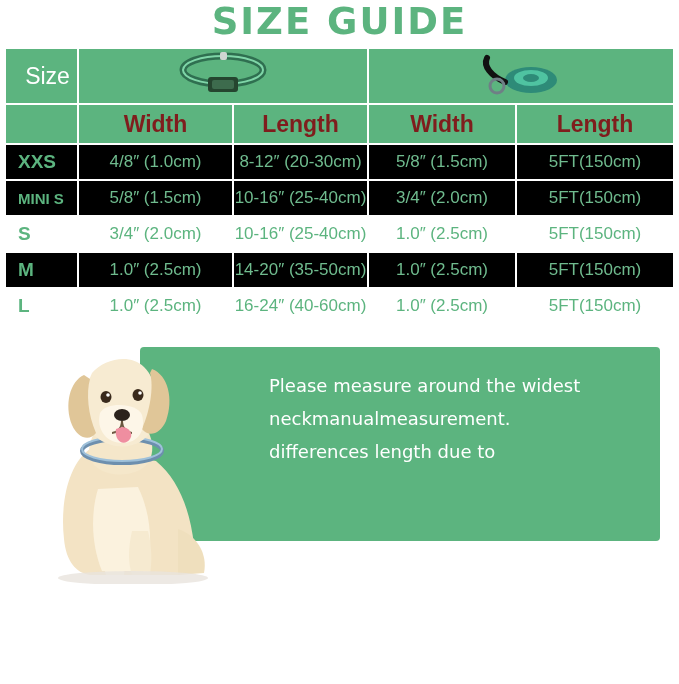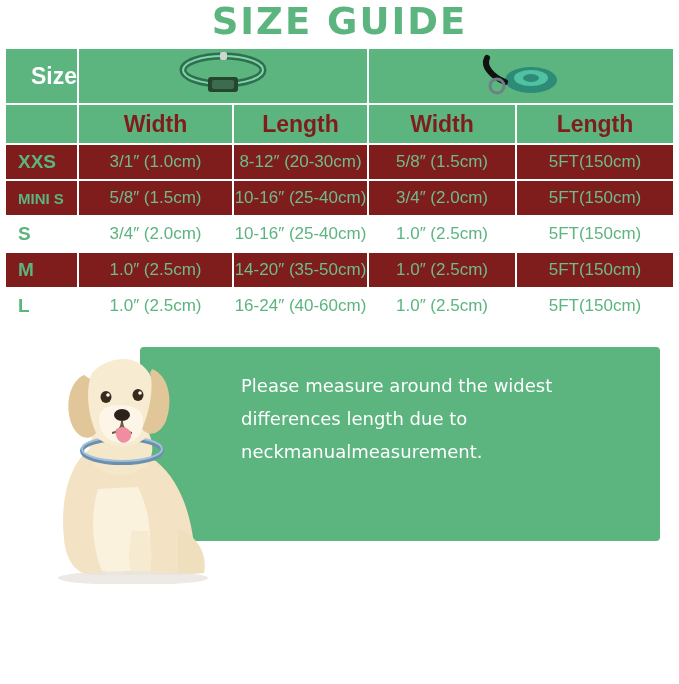--- a/index.html
+++ b/index.html
@@ -44,23 +44,23 @@
   .hdr-img-row td {
     background: #5cb47f;
     height: 54px;
     border-right: 2px solid #ffffff;
   }
   .hdr-img-row td:last-child { border-right: none; }
 
   .size-hdr-cell {
     color: #ffffff;
     font-size: 23px;
-    font-weight: bold;
+    font-weight: normal;
     padding-left: 12px !important;
-    text-align: right;
+    text-align: center;
   }
 
   .img-cell {
     text-align: center;
   }
 
   
   .sub-hdr-row td {
     background: #5cb47f;
     color: #7f1d1d;
@@ -77,21 +77,21 @@
   
   .data-row td {
     height: 34px;
     font-size: 17px;
     text-align: center;
     border-right: 2px solid #ffffff;
     border-top: 2px solid #ffffff;
   }
   .data-row td:last-child { border-right: none; }
 
-  .row-gray td { background: #7f1d1d; color: #6fbb8e; }
+  .row-gray td { background: #000000; color: #6fbb8e; }
   .row-white td { background: #ffffff; color: #5cb47f; }
 
   .data-row td.size-col {
     text-align: left;
     padding-left: 12px !important;
     font-size: 19px;
     font-weight: bold;
   }
   .row-gray td.size-col { color: #5cb47f; }
   .row-white td.size-col { color: #5cb47f; }
@@ -109,21 +109,21 @@
     position: absolute;
     left: 140px;
     top: 18px;
     width: 520px;
     height: 194px;
     background: #5cb47f;
     border-radius: 4px;
   }
   .note-text {
     position: absolute;
-    left: 241px;
+    left: 269px;
     top: 40px;
     width: 400px;
     color: #ffffff;
     font-size: 18px;
     line-height: 33px;
     font-family: "DejaVu Sans", sans-serif;
   }
   .note-text div { white-space: nowrap; }
 
   
@@ -184,21 +184,21 @@
     <tr class="sub-hdr-row">
       <td class="blank"></td>
       <td>Width</td>
       <td>Length</td>
       <td>Width</td>
       <td>Length</td>
     </tr>
 
     <tr class="data-row row-gray">
       <td class="size-col">XXS</td>
-      <td class="meas">3/1″ (1.0cm)</td>
+      <td class="meas">4/8″ (1.0cm)</td>
       <td class="meas">8-12″ (20-30cm)</td>
       <td class="meas">5/8″ (1.5cm)</td>
       <td class="meas">5FT(150cm)</td>
     </tr>
 
 
     <tr class="data-row row-gray">
       <td class="size-col small-label">MINI S</td>
       <td class="meas">5/8″ (1.5cm)</td>
       <td class="meas">10-16″ (25-40cm)</td>
@@ -272,16 +272,16 @@
       <path d="M94 92 C94 100 88 104 84 104" stroke="#6b5840" stroke-width="2" fill="none"></path>
       <path d="M94 92 C94 100 100 104 104 104" stroke="#6b5840" stroke-width="2" fill="none"></path>
       <path d="M88 100 C86 112 96 118 102 110 C106 104 100 98 94 98 Z" fill="#ef8ea0"></path>
 
       <ellipse cx="105" cy="249" rx="75" ry="7" fill="#e8e4dd" opacity="0.8"></ellipse>
     </svg>
   </div>
 
   <div class="note-text">
     <div>Please measure around the widest</div>
+    <div>neckmanualmeasurement.</div>
     <div>differences length due to</div>
-    <div>neckmanualmeasurement.</div>
   </div>
 </div>
 
 </body></html>

